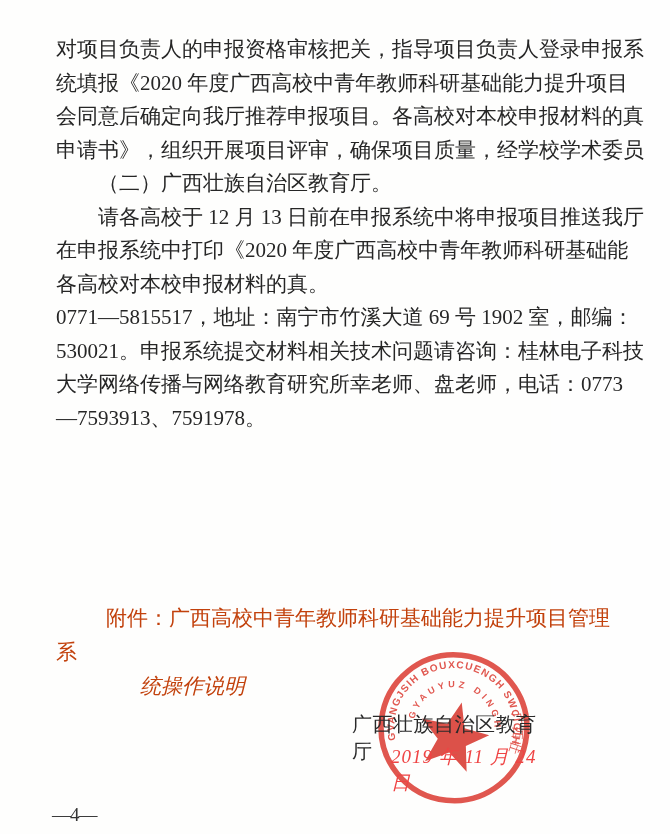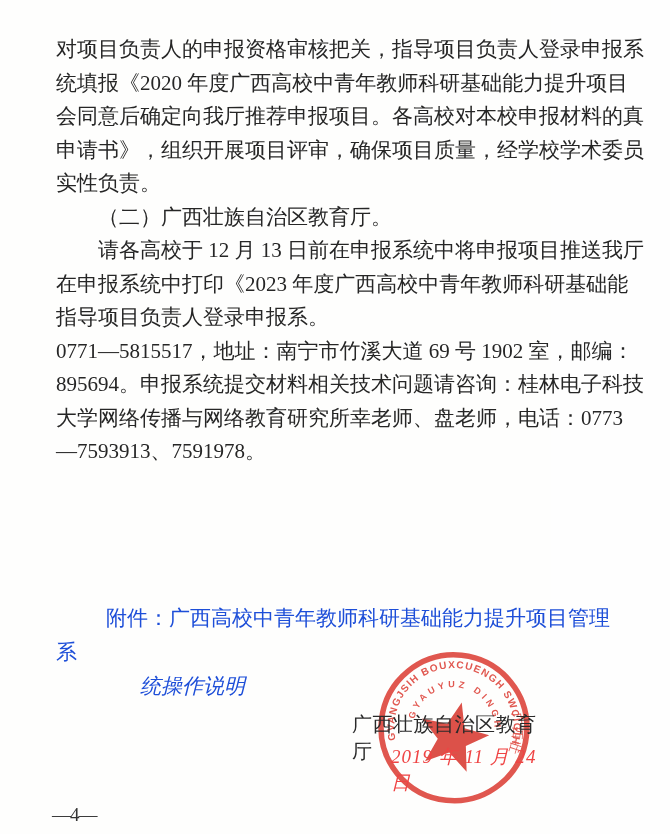--- a/index.html
+++ b/index.html
@@ -20,21 +20,21 @@
     width:560px;white-space:nowrap;
     text-align:justify;text-justify:inter-character;
   }
   .line.full{text-align-last:justify;}
   .line.end{text-align-last:left;}
   .line.indent{text-indent:42px;}
 
   
   .attachment{
     position:absolute;left:56px;top:601px;width:560px;
-    font-size:21px;line-height:34px;color:#1d4ed8;
+    font-size:21px;line-height:34px;color:#c2410c;
   }
   .attachment .a1{text-indent:50px;}
   .attachment .a2{text-indent:84px;font-style:italic;}
 
   
   .signature-issuer{
     position:absolute;left:352px;top:711px;
     font-size:20px;letter-spacing:0.5px;color:#2a2a2a;z-index:3;
   }
   .signature-date{
@@ -57,27 +57,26 @@
 </head>
 <body>
 
 <div class="page">
 
   <div class="doc">
     <div class="line full">对项目负责人的申报资格审核把关，指导项目负责人登录申报系</div>
     <div class="line full">统填报《2020 年度广西高校中青年教师科研基础能力提升项目</div>
     <div class="line full">会同意后确定向我厅推荐申报项目。各高校对本校申报材料的真</div>
     <div class="line full">申请书》，组织开展项目评审，确保项目质量，经学校学术委员</div>
-    <div class="line end">实性负责。</div>
     <div class="line end indent">（二）广西壮族自治区教育厅。</div>
     <div class="line full indent">请各高校于 12 月 13 日前在申报系统中将申报项目推送我厅</div>
-    <div class="line full">在申报系统中打印《2023 年度广西高校中青年教师科研基础能</div>
-    <div class="line end">指导项目负责人登录申报系。</div>
+    <div class="line full">在申报系统中打印《2020 年度广西高校中青年教师科研基础能</div>
+    <div class="line end">各高校对本校申报材料的真。</div>
     <div class="line full">0771—5815517，地址：南宁市竹溪大道 69 号 1902 室，邮编：</div>
-    <div class="line full">895694。申报系统提交材料相关技术问题请咨询：桂林电子科技</div>
+    <div class="line full">530021。申报系统提交材料相关技术问题请咨询：桂林电子科技</div>
     <div class="line full">大学网络传播与网络教育研究所幸老师、盘老师，电话：0773</div>
     <div class="line end">—7593913、7591978。</div>
   </div>
 
   <div class="attachment">
     <div class="a1">附件：广西高校中青年教师科研基础能力提升项目管理系</div>
     <div class="a2">统操作说明</div>
   </div>
 
   <svg class="seal" viewBox="0 0 160 160" xmlns="http://www.w3.org/2000/svg">

